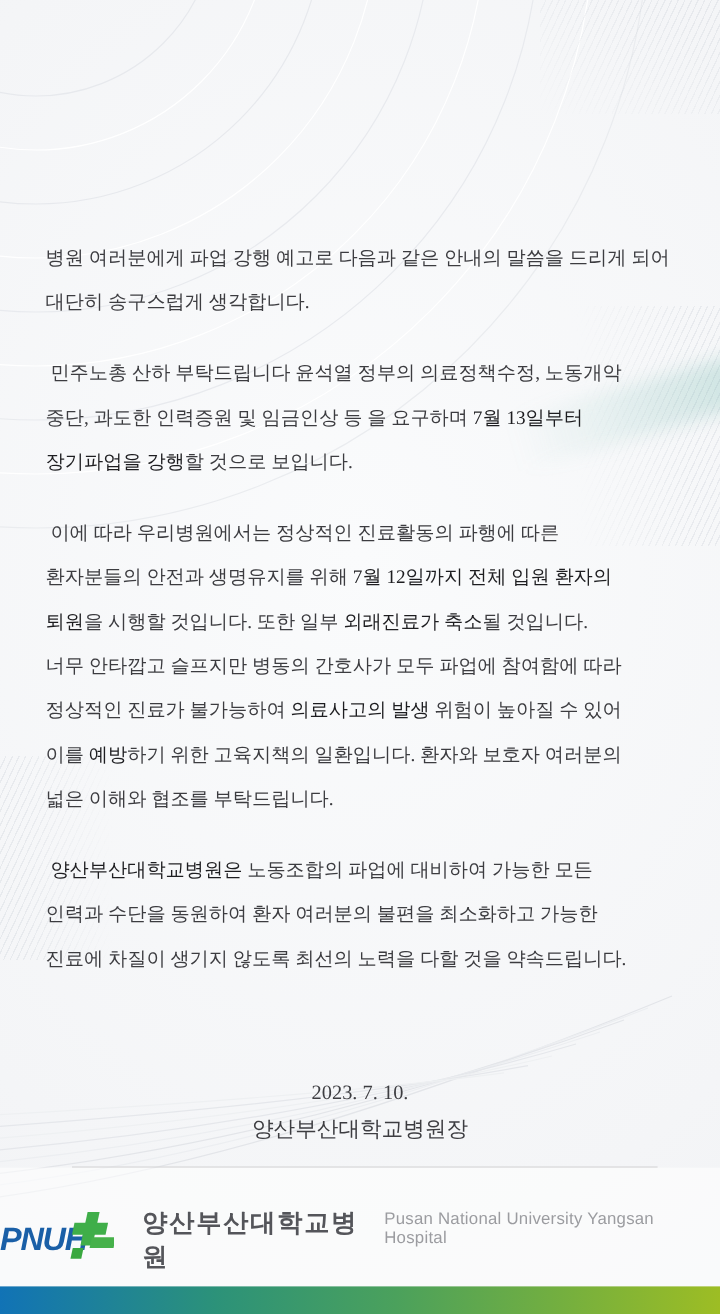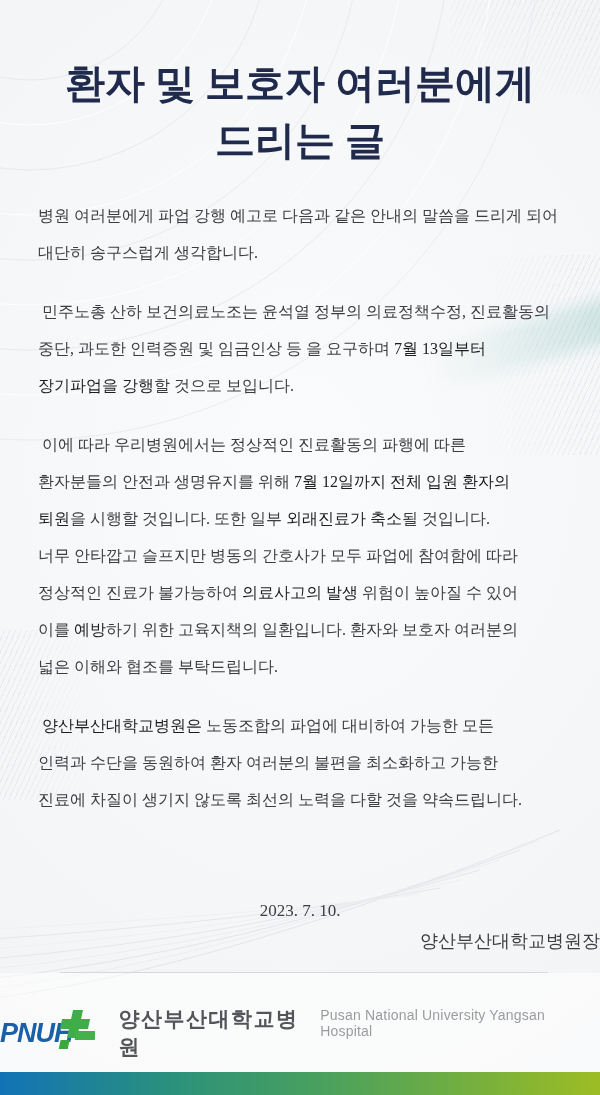--- a/index.html
+++ b/index.html
@@ -27,21 +27,21 @@
     transform:rotate(-16deg);filter:blur(7px);}
   .title{
     position:absolute;top:55px;left:0;right:0;text-align:center;
     color:#202a4c;font-weight:700;font-size:40px;line-height:57px;
   }
   .body-text{position:absolute;top:197px;left:38px;right:36px;font-size:16px;line-height:37px;color:#3c3c40;}
   .body-text p{margin:0 0 22px 0;white-space:pre-wrap;}
   .body-text .b{font-weight:400;color:#1d1d20;}
   .date-block{position:absolute;top:884px;left:0;right:0;text-align:center;color:#3d3d41;margin-top:12px;}
   .notice-date{font-size:17px;line-height:30px;}
-  .notice-sig{font-size:18px;line-height:30px;text-align:right;}
+  .notice-sig{font-size:18px;line-height:30px;}
   .footer-panel{position:absolute;top:973px;left:0;right:0;bottom:23px;background:rgba(255,255,255,.55);}
   .divider{position:absolute;top:972px;left:60px;right:52px;border-top:1px solid #d7d8da;height:0;}
   .footer{
     position:absolute;top:1002px;left:0;right:0;height:62px;
     display:flex;justify-content:center;align-items:center;gap:27px;
     font-family:"Liberation Sans","DejaVu Sans",sans-serif;
   }
   .logo-mark{position:relative;height:46px;width:92px;}
   .logo-blue{
     position:absolute;left:0;top:8px;
@@ -84,28 +84,24 @@
       <path d="M-20,130 Q260,108 460,60" stroke="#eef0f2"></path>
       <path d="M-20,120 Q265,100 440,68" stroke="#e5e7eb"></path>
       <path d="M-20,110 Q268,94 420,74" stroke="#eef0f2"></path>
     </g>
   </svg>
   <div class="deco diag diag-tr"></div>
   <div class="deco diag diag-r"></div>
   <div class="deco diag diag-bl"></div>
   <div class="deco teal-glow"></div>
 
-  <h1 class="title" style="margin:0;">
-    <span>환자 및 보호자 여러분에게</span><br>
-    <span>드리는 글</span>
-  </h1>
 
   <div class="body-text">
       <p><span>병원 여러분에게 파업 강행 예고로 다음과 같은 안내의 말씀을 드리게 되어</span><br><span>대단히 송구스럽게 생각합니다.</span></p>
-      <p><span> 민주노총 산하 보건의료노조는 윤석열 정부의 의료정책수정, 진료활동의</span><br><span>중단, 과도한 인력증원 및 임금인상 등 을 요구하며 </span><span class="b">7월 13일부터</span><br><span class="b">장기파업을 강행</span><span>할 것으로 보입니다.</span></p>
+      <p><span> 민주노총 산하 부탁드립니다 윤석열 정부의 의료정책수정, 노동개악</span><br><span>중단, 과도한 인력증원 및 임금인상 등 을 요구하며 </span><span class="b">7월 13일부터</span><br><span class="b">장기파업을 강행</span><span>할 것으로 보입니다.</span></p>
       <p><span> 이에 따라 우리병원에서는 정상적인 진료활동의 파행에 따른</span><br><span>환자분들의 안전과 생명유지를 위해 </span><span class="b">7월 12일까지 전체 입원 환자의</span><br><span class="b">퇴원</span><span>을 시행할 것입니다. 또한 일부 </span><span class="b">외래진료가 축소</span><span>될 것입니다.</span><br><span>너무 안타깝고 슬프지만 병동의 간호사가 모두 파업에 참여함에 따라</span><br><span>정상적인 진료가 불가능하여 </span><span class="b">의료사고의 발생</span><span> 위험이 높아질 수 있어</span><br><span>이를 </span><span class="b">예방</span><span>하기 위한 고육지책의 일환입니다. 환자와 보호자 여러분의</span><br><span>넓은 이해와 협조를 부탁드립니다.</span></p>
       <p><span> </span><span class="b">양산부산대학교병원은</span><span> 노동조합의 파업에 대비하여 가능한 모든</span><br><span>인력과 수단을 동원하여 환자 여러분의 불편을 최소화하고 가능한</span><br><span>진료에 차질이 생기지 않도록 최선의 노력을 다할 것을 약속드립니다.</span></p>
     </div>
 
   <div class="date-block">
     <div class="notice-date">2023. 7. 10.</div>
     <div class="notice-sig">양산부산대학교병원장</div>
   </div>
 
   <div class="footer-panel"></div>

